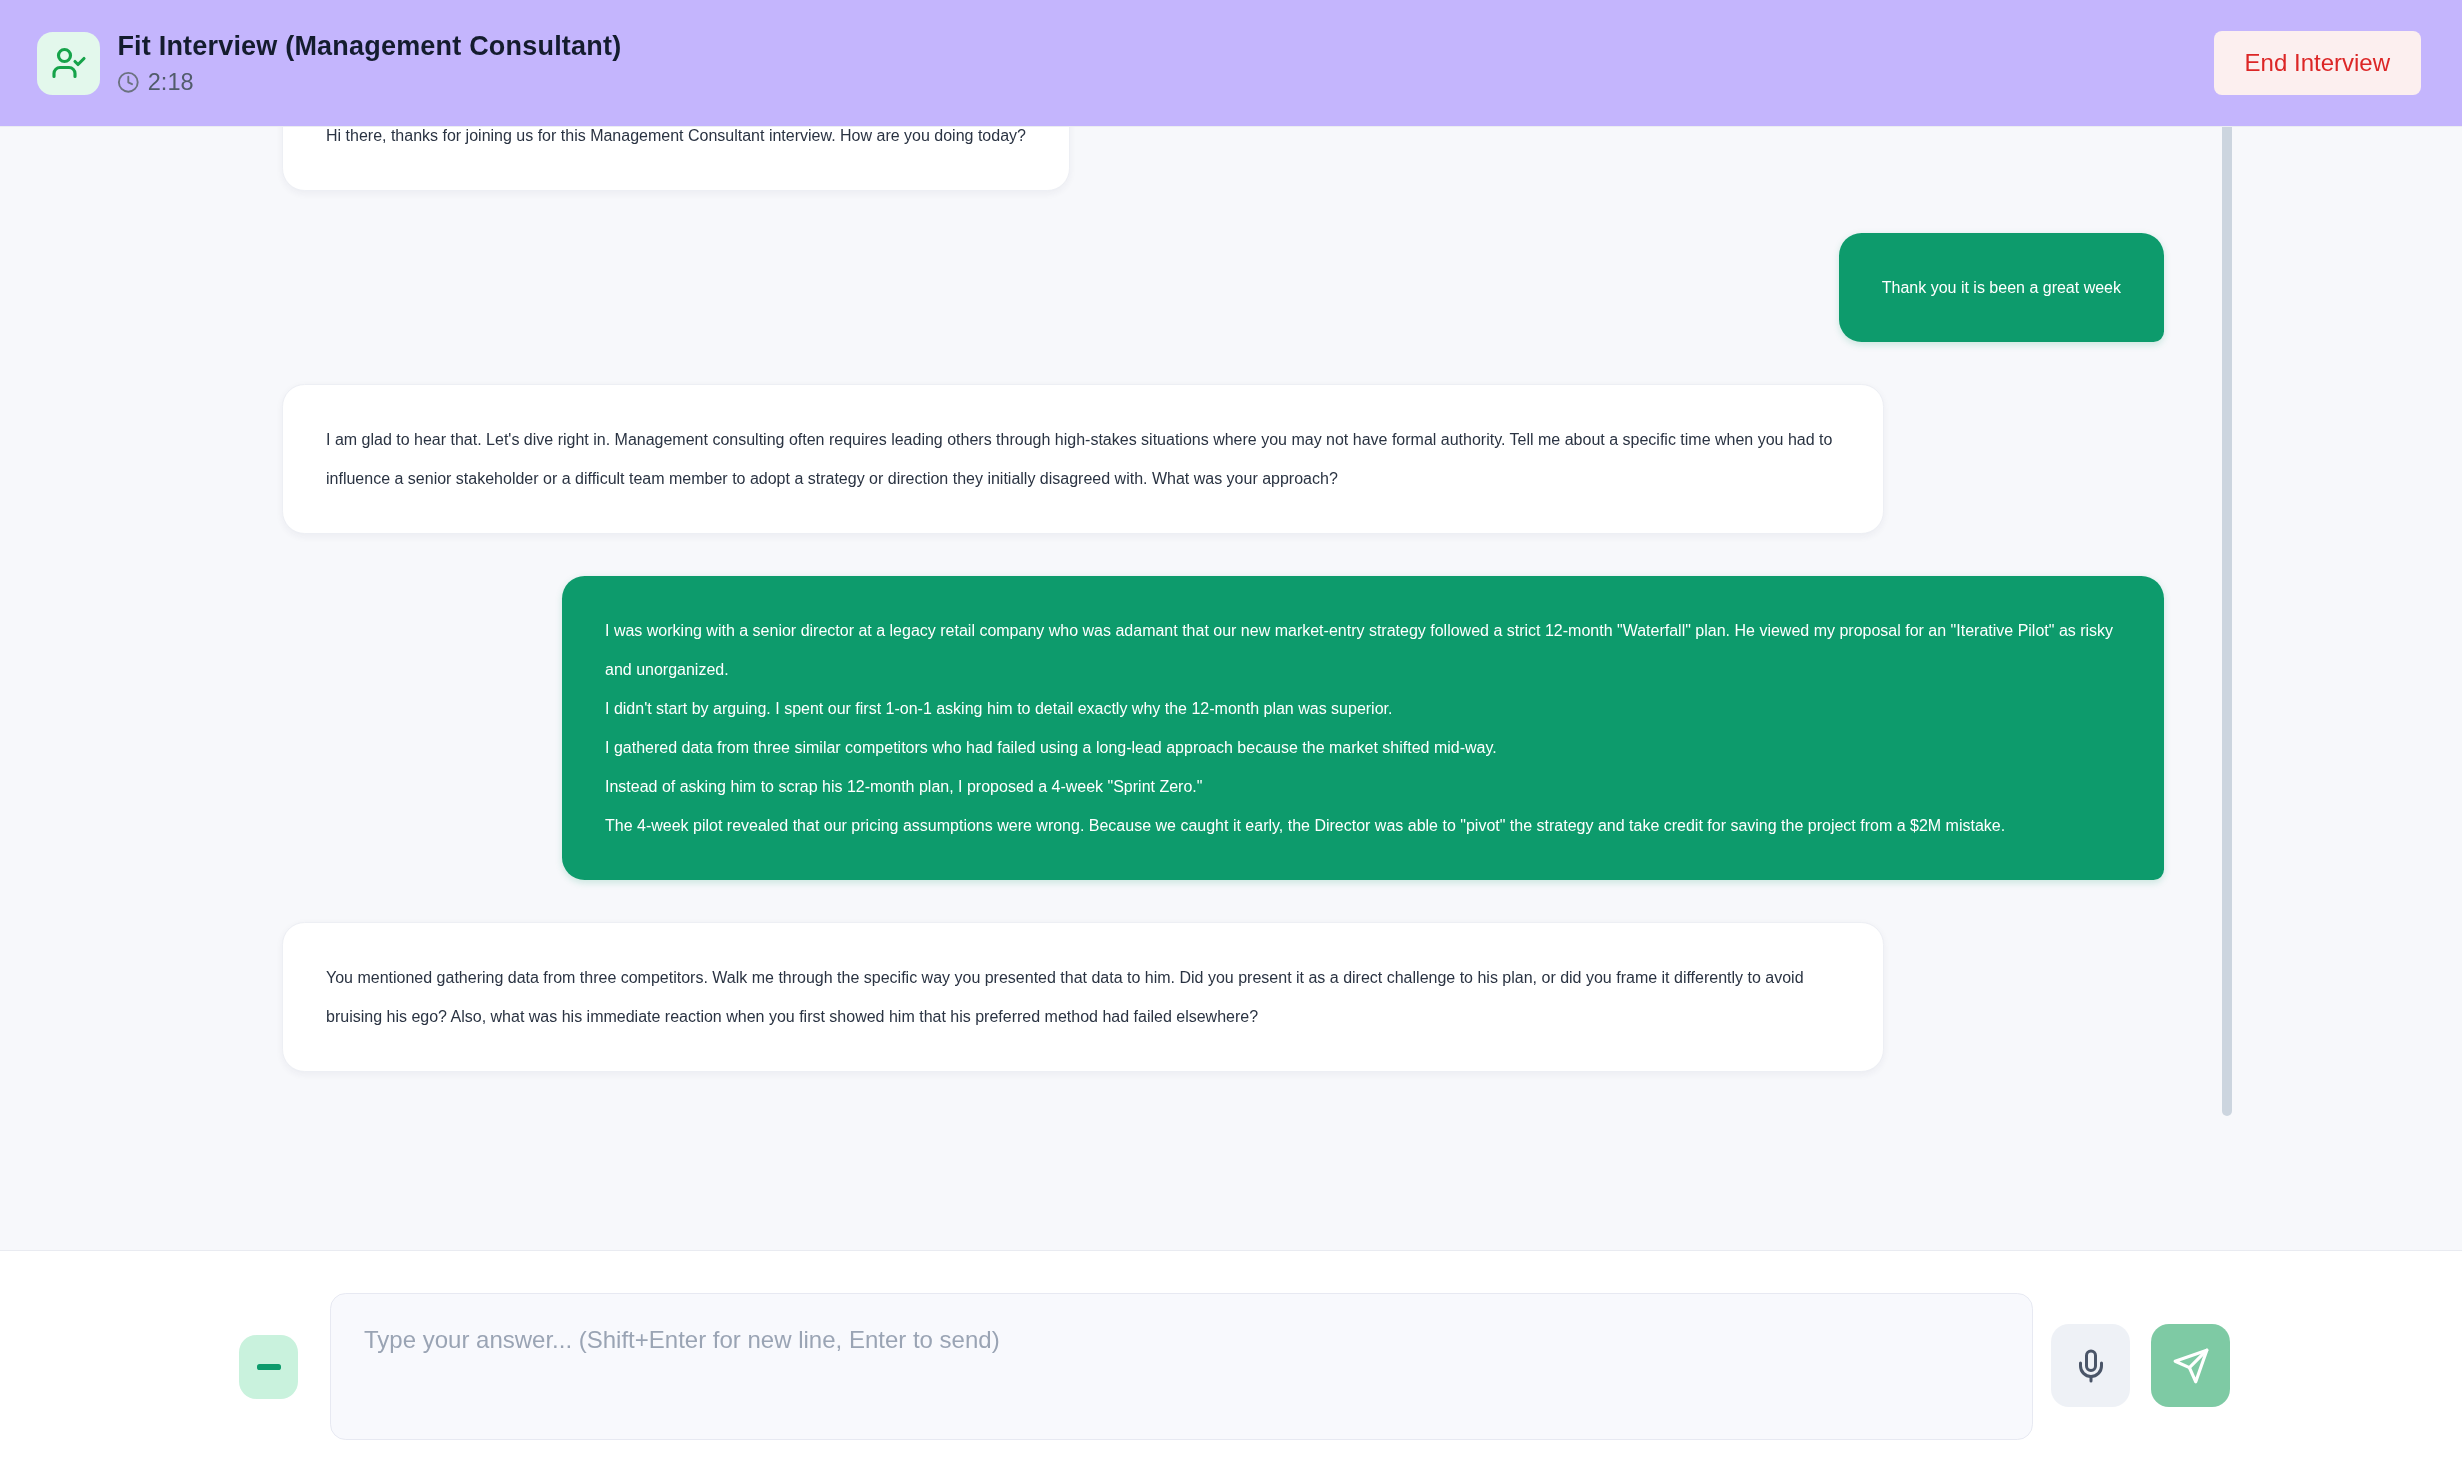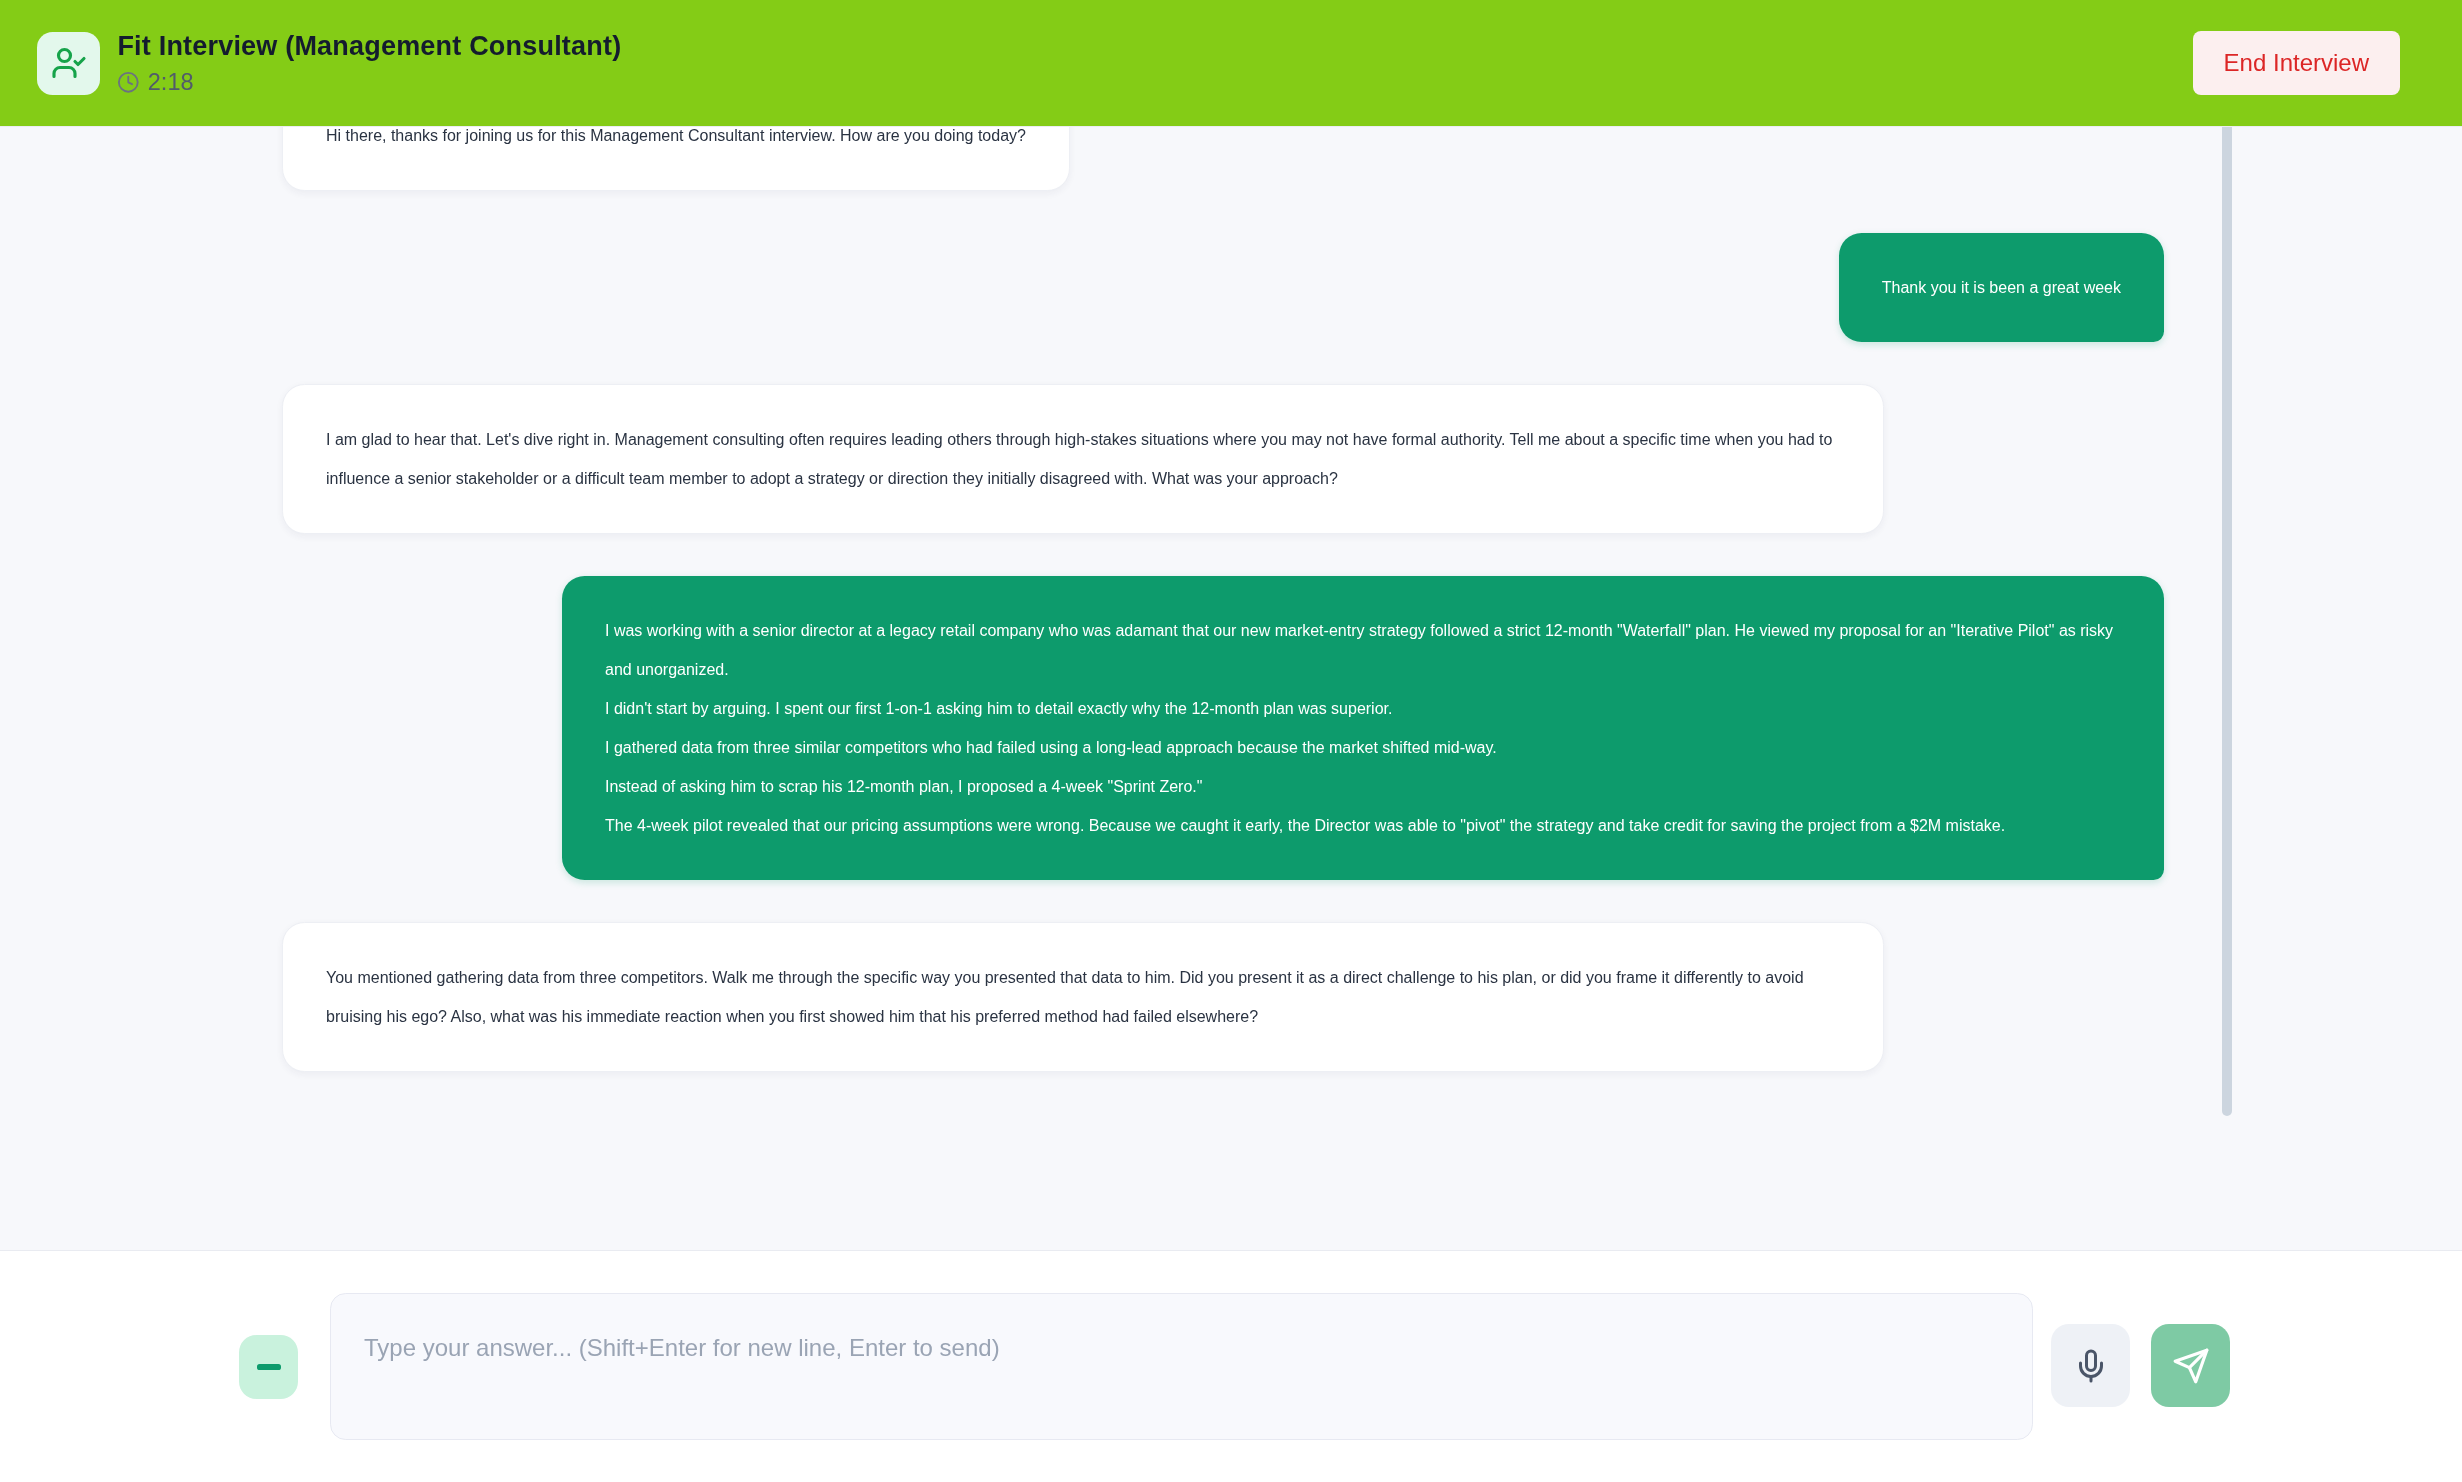--- a/index.html
+++ b/index.html
@@ -3,22 +3,22 @@
 <meta charset="utf-8">
 <style>
   * { margin:0; padding:0; box-sizing:border-box; }
   html,body { width:2462px; height:1482px; overflow:hidden; }
   body { font-family:"Liberation Sans", sans-serif; background:#ffffff; position:relative; }
   .page { position:relative; width:2462px; height:1482px; background:#ffffff; }
 
   
   .header {
     position:absolute; left:0; top:0; width:2462px; height:127px;
-    background:#84cc16; border-bottom:0.9px solid #ebedf2;
-    display:flex; align-items:center; padding:0 62px 0 37px; z-index:20;
+    background:#c4b5fd; border-bottom:0.9px solid #ebedf2;
+    display:flex; align-items:center; padding:0 41px 0 37px; z-index:20;
   }
   .app-icon {
     width:63px; height:63px; border-radius:15.6px; background:#e3f8ec;
     display:flex; align-items:center; justify-content:center; flex:0 0 auto;
   }
   .head-text { margin-left:17.4px; display:flex; flex-direction:column; gap:7px; }
   .title { font-size:27px; font-weight:700; color:#141c2e; letter-spacing:0.2px; }
   .timer-row { display:flex; align-items:center; gap:7.8px; color:#515b6b; }
   .timer-text { font-size:23.5px; color:#515b6b; }
   .spacer { flex:1; }
@@ -67,21 +67,21 @@
   .min-btn {
     position:absolute; left:239px; top:83px; width:59px; height:64px;
     background:#c9f2dd; border:none; border-radius:17.4px; cursor:pointer;
     display:flex; align-items:center; justify-content:center;
   }
   .min-bar { width:24px; height:5.2px; border-radius:2.6px; background:#0d9b6c; }
   .answer-input {
     position:absolute; left:330px; top:41px; width:1703px; height:147px;
     background:#f8f9fd; border:0.9px solid #e7e9f2; border-radius:15.6px;
     resize:none; outline:none; font-family:inherit; font-size:24px;
-    color:#2a3342; padding:36px 33px; line-height:36px;
+    color:#2a3342; padding:28px 33px; line-height:36px;
   }
   .answer-input::placeholder { color:#9aa4b4; }
   .icon-btn {
     position:absolute; top:72px; width:79px; height:83px;
     border:none; border-radius:18px; cursor:pointer;
     display:flex; align-items:center; justify-content:center;
   }
   .mic-btn { left:2051px; background:#eef1f6; }
   .send-btn { left:2151px; background:#7ecaa4; }
 </style>

